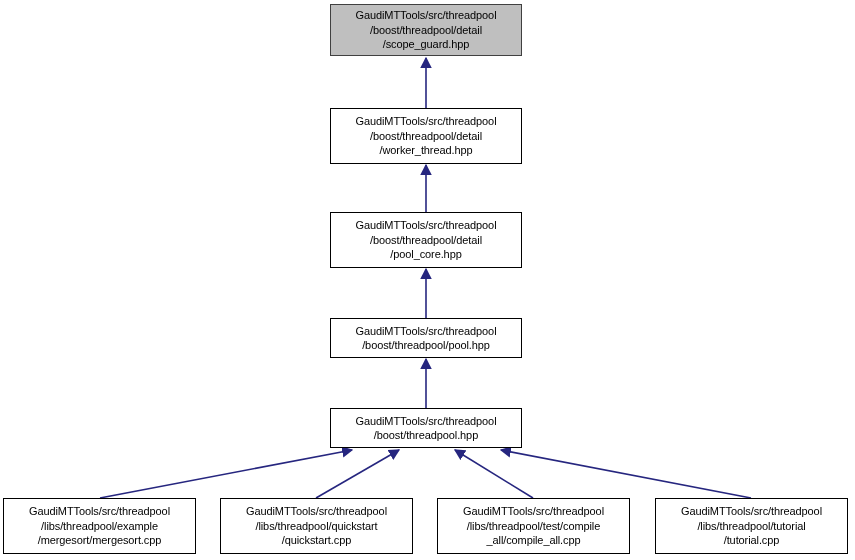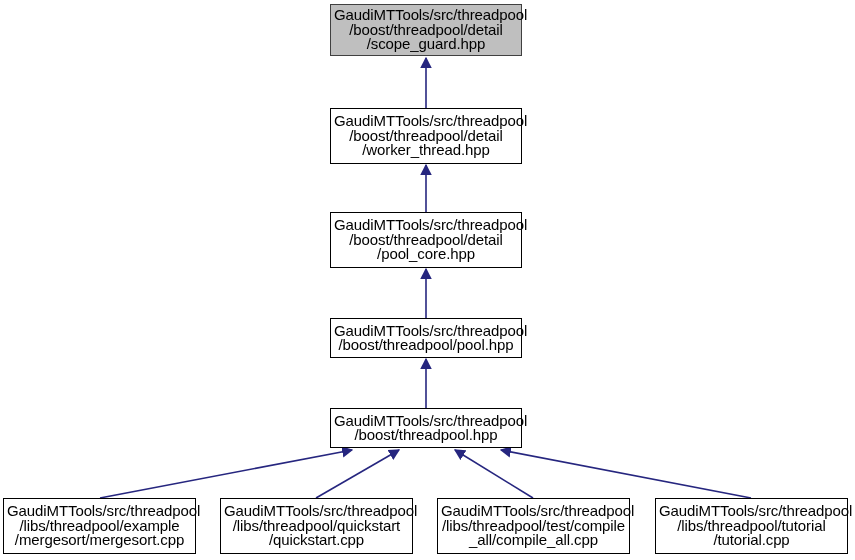--- a/index.html
+++ b/index.html
@@ -26,21 +26,21 @@
   .node {
     position: absolute;
     box-sizing: border-box;
     background: #ffffff;
     border: 1px solid #000000;
     display: flex;
     align-items: center;
     justify-content: center;
     text-align: center;
     color: #000000;
-    font-size: 15px;
+    font-size: 11px;
     line-height: 14.5px;
     letter-spacing: -0.1px;
     white-space: pre-line;
     padding: 0 3px;
   }
   .node.highlight {
     background: #bfbfbf;
     border: 1px solid #404040;
   }
   .node-label {

